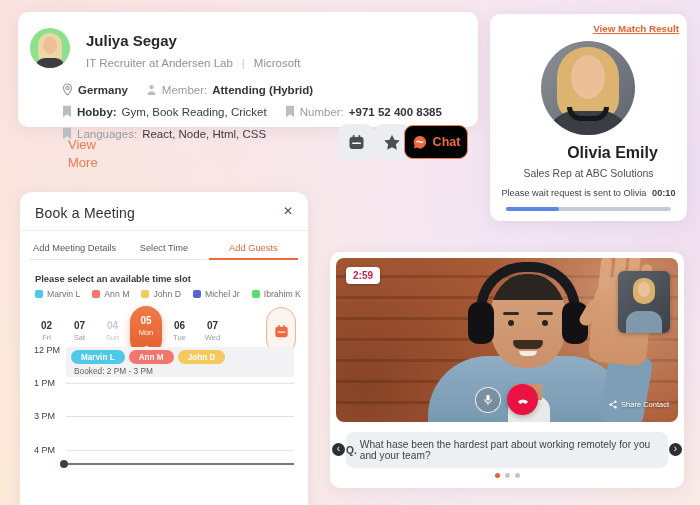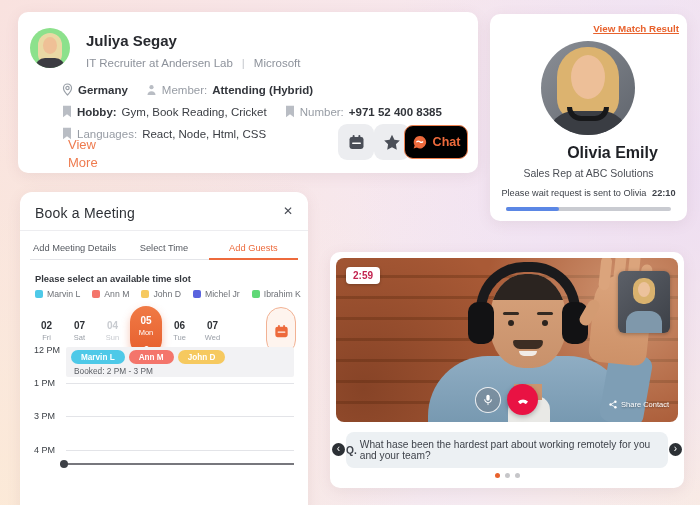--- a/index.html
+++ b/index.html
@@ -8,21 +8,21 @@
   .stage{
     position:relative; width:700px; height:505px; overflow:hidden;
     background:
       radial-gradient(circle at 100% 35%, rgba(236,219,243,.8), transparent 45%),
       radial-gradient(circle at 0% 100%, rgba(252,234,214,.9), transparent 55%),
       linear-gradient(115deg,#f9e2df 0%,#f7e7ec 45%,#f4e9f3 70%,#f9ebe4 100%);
   }
   .card{ position:absolute; background:#fff; border-radius:10px; box-shadow:0 3px 14px rgba(130,90,100,.10); }
 
   
-  .profile-card{ left:18px; top:12px; width:460px; height:161px; }
+  .profile-card{ left:18px; top:12px; width:460px; height:115px; }
   .p-avatar{ position:absolute; left:12px; top:16px; width:40px; height:40px; border-radius:50%; background:#8CE18C; overflow:hidden; }
   .p-avatar .hair{ position:absolute; left:8px; top:5px; width:24px; height:30px; border-radius:12px 12px 8px 8px; background:#ead9a4; }
   .p-avatar .face{ position:absolute; left:13px; top:9px; width:14px; height:17px; border-radius:50%; background:#efc096; }
   .p-avatar .body{ position:absolute; left:5px; bottom:-6px; width:30px; height:16px; border-radius:10px 10px 0 0; background:#3c3c42; }
   .p-name{ position:absolute; left:68px; top:20px; font-size:15px; font-weight:700; color:#27292e; }
   .p-sub{ position:absolute; left:68px; top:45px; font-size:11.5px; color:#8d929b; display:flex; gap:9px; align-items:center; }
   .p-rows{ position:absolute; left:44px; top:71px; font-size:11.5px; }
   .p-row{ display:flex; align-items:center; gap:5px; margin-bottom:9px; white-space:nowrap; }
   .p-row .gap{ width:8px; }
   .lab{ color:#979ca4; }
@@ -245,21 +245,21 @@
     <div class="m-avatar">
       <div class="hair"></div>
       <div class="face"></div>
       <div class="body"></div>
       <div class="phones"></div>
     </div>
     <div class="m-name">Olivia Emily</div>
     <div class="m-role">Sales Rep at ABC Solutions</div>
     <div class="m-wait">
       <span>Please wait request is sent to Olivia</span>
-      <b>22:10</b>
+      <b>00:10</b>
     </div>
     <div class="m-progress">
       <div class="fill" style="width: 32%;"></div>
     </div>
   </section>
 
   <section class="card booking-modal">
     <div class="b-title">Book a Meeting</div>
     <div class="b-close">✕</div>
     <div class="b-head-div"></div>

